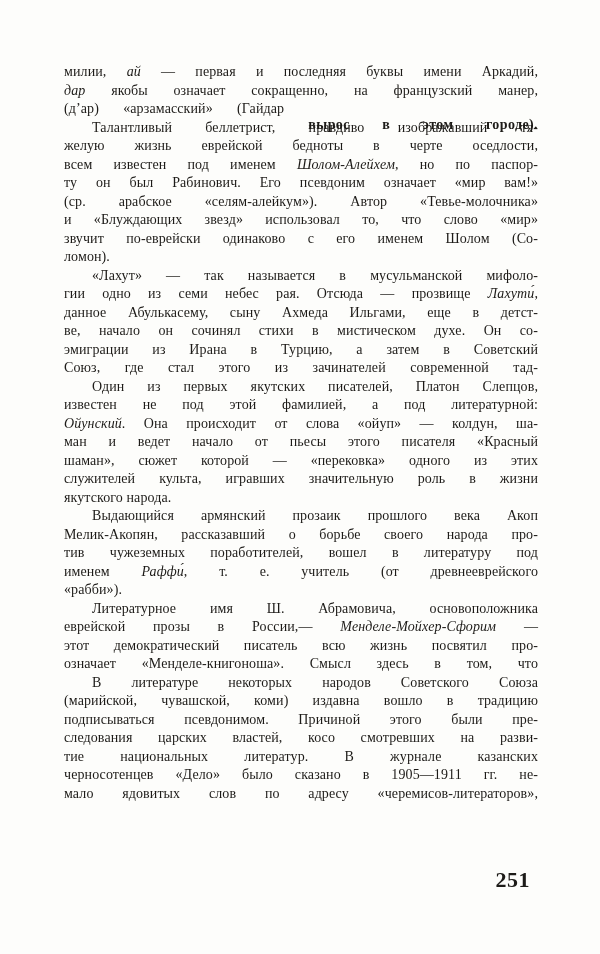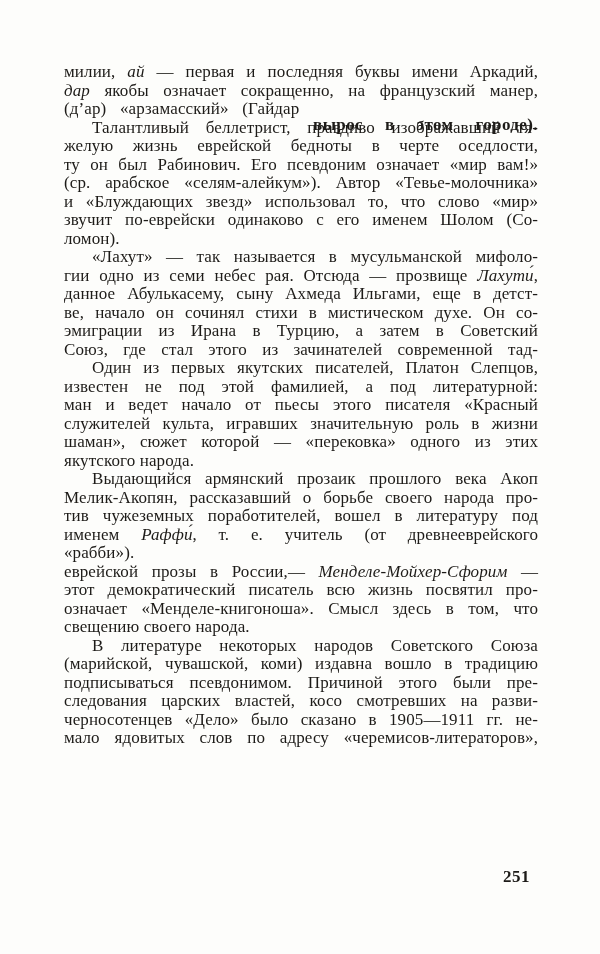--- a/index.html
+++ b/index.html
@@ -19,21 +19,21 @@
     position: absolute;
     inset: 0;
   }
   .textblock {
     position: absolute;
     left: 64px;
     top: 63px;
     width: 474px;
   }
   .line {
-    font-size: 17px;
+    font-size: 14px;
     line-height: 18.5px;
     height: 18.5px;
     text-align: justify;
     text-align-last: justify;
     text-justify: inter-word;
     white-space: nowrap;
     letter-spacing: 0.1px;
   }
   .line.last {
     text-align-last: left;
@@ -48,62 +48,65 @@
     font-weight: bold;
     position: relative;
     top: 16px;
     word-spacing: 8px;
     letter-spacing: 0.4px;
   }
   .pageno {
     position: absolute;
     top: 867px;
     right: 70px;
-    font-size: 17px;
+    font-size: 22px;
     font-weight: bold;
     letter-spacing: 0.5px;
   }
 </style>
 </head>
 <body style="background: rgb(253, 253, 251); color: rgb(29, 27, 24);">
 
 <div class="page">
   <div class="textblock">
       <div class="line"><span>милии, </span><span class="it">ай</span><span> — первая и последняя буквы имени Аркадий,</span></div>
       <div class="line"><span class="it">дар</span><span> якобы означает сокращенно, на французский манер,</span></div>
       <div class="line"><span>(д’ар) «арзамасский» (Гайдар </span><span class="bi">вырос в этом городе).</span></div>
       <div class="line indent"><span>Талантливый беллетрист, правдиво изображавший тя-</span></div>
       <div class="line"><span>желую жизнь еврейской бедноты в черте оседлости,</span></div>
+      <div class="line"><span>всем известен под именем </span><span class="it">Шолом-Алейхем</span><span>, но по паспор-</span></div>
       <div class="line"><span>ту он был Рабинович. Его псевдоним означает «мир вам!»</span></div>
       <div class="line"><span>(ср. арабское «селям-алейкум»). Автор «Тевье-молочника»</span></div>
       <div class="line"><span>и «Блуждающих звезд» использовал то, что слово «мир»</span></div>
       <div class="line"><span>звучит по-еврейски одинаково с его именем Шолом (Со-</span></div>
       <div class="line last"><span>ломон).</span></div>
       <div class="line indent"><span>«Лахут» — так называется в мусульманской мифоло-</span></div>
       <div class="line"><span>гии одно из семи небес рая. Отсюда — прозвище </span><span class="it">Лахути́</span><span>,</span></div>
       <div class="line"><span>данное Абулькасему, сыну Ахмеда Ильгами, еще в детст-</span></div>
       <div class="line"><span>ве, начало он сочинял стихи в мистическом духе. Он со-</span></div>
       <div class="line"><span>эмиграции из Ирана в Турцию, а затем в Советский</span></div>
       <div class="line"><span>Союз, где стал этого из зачинателей современной тад-</span></div>
       <div class="line indent"><span>Один из первых якутских писателей, Платон Слепцов,</span></div>
       <div class="line"><span>известен не под этой фамилией, а под литературной:</span></div>
+      <div class="line"><span class="it">Ойунский</span><span>. Она происходит от слова «ойуп» — колдун, ша-</span></div>
       <div class="line"><span>ман и ведет начало от пьесы этого писателя «Красный</span></div>
+      <div class="line"><span>шаман», сюжет которой — «перековка» одного из этих</span></div>
       <div class="line"><span>служителей культа, игравших значительную роль в жизни</span></div>
-      <div class="line"><span>шаман», сюжет которой — «перековка» одного из этих</span></div>
       <div class="line last"><span>якутского народа.</span></div>
       <div class="line indent"><span>Выдающийся армянский прозаик прошлого века Акоп</span></div>
       <div class="line"><span>Мелик-Акопян, рассказавший о борьбе своего народа про-</span></div>
       <div class="line"><span>тив чужеземных поработителей, вошел в литературу под</span></div>
       <div class="line"><span>именем </span><span class="it">Раффи́</span><span>, т. е. учитель (от древнееврейского</span></div>
       <div class="line last"><span>«рабби»).</span></div>
+      <div class="line indent"><span>Литературное имя Ш. Абрамовича, основоположника</span></div>
       <div class="line"><span>еврейской прозы в России,— </span><span class="it">Менделе-Мойхер-Сфорим</span><span> —</span></div>
       <div class="line"><span>этот демократический писатель всю жизнь посвятил про-</span></div>
       <div class="line"><span>означает «Менделе-книгоноша». Смысл здесь в том, что</span></div>
-      <div class="line last"><span>свещению своего народа.</span></div>
       <div class="line indent"><span>В литературе некоторых народов Советского Союза</span></div>
       <div class="line"><span>(марийской, чувашской, коми) издавна вошло в традицию</span></div>
       <div class="line"><span>подписываться псевдонимом. Причиной этого были пре-</span></div>
       <div class="line"><span>следования царских властей, косо смотревших на разви-</span></div>
+      <div class="line"><span>тие национальных литератур. В журнале казанских</span></div>
       <div class="line"><span>черносотенцев «Дело» было сказано в 1905—1911 гг. не-</span></div>
       <div class="line"><span>мало ядовитых слов по адресу «черемисов-литераторов»,</span></div>
     </div>
   <div class="pageno">251</div>
 </div>
 
 </body></html>

